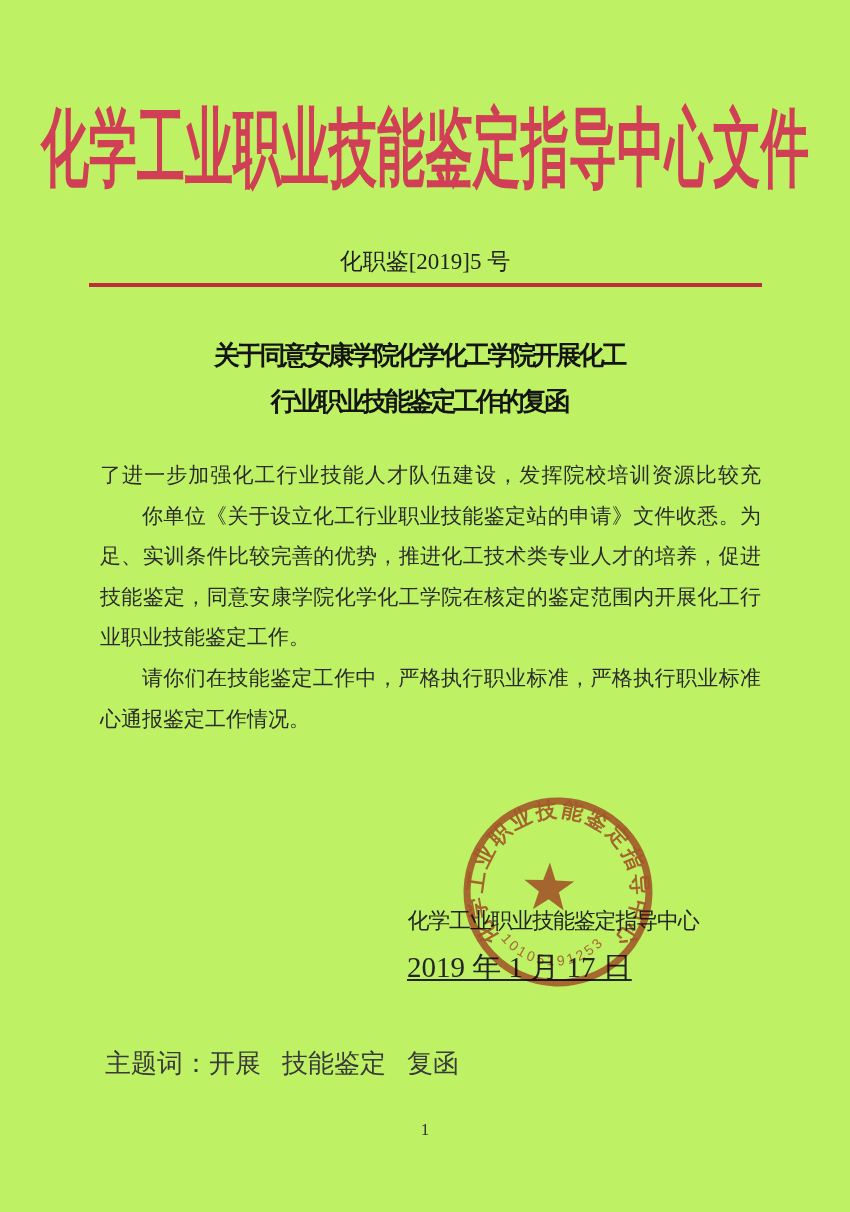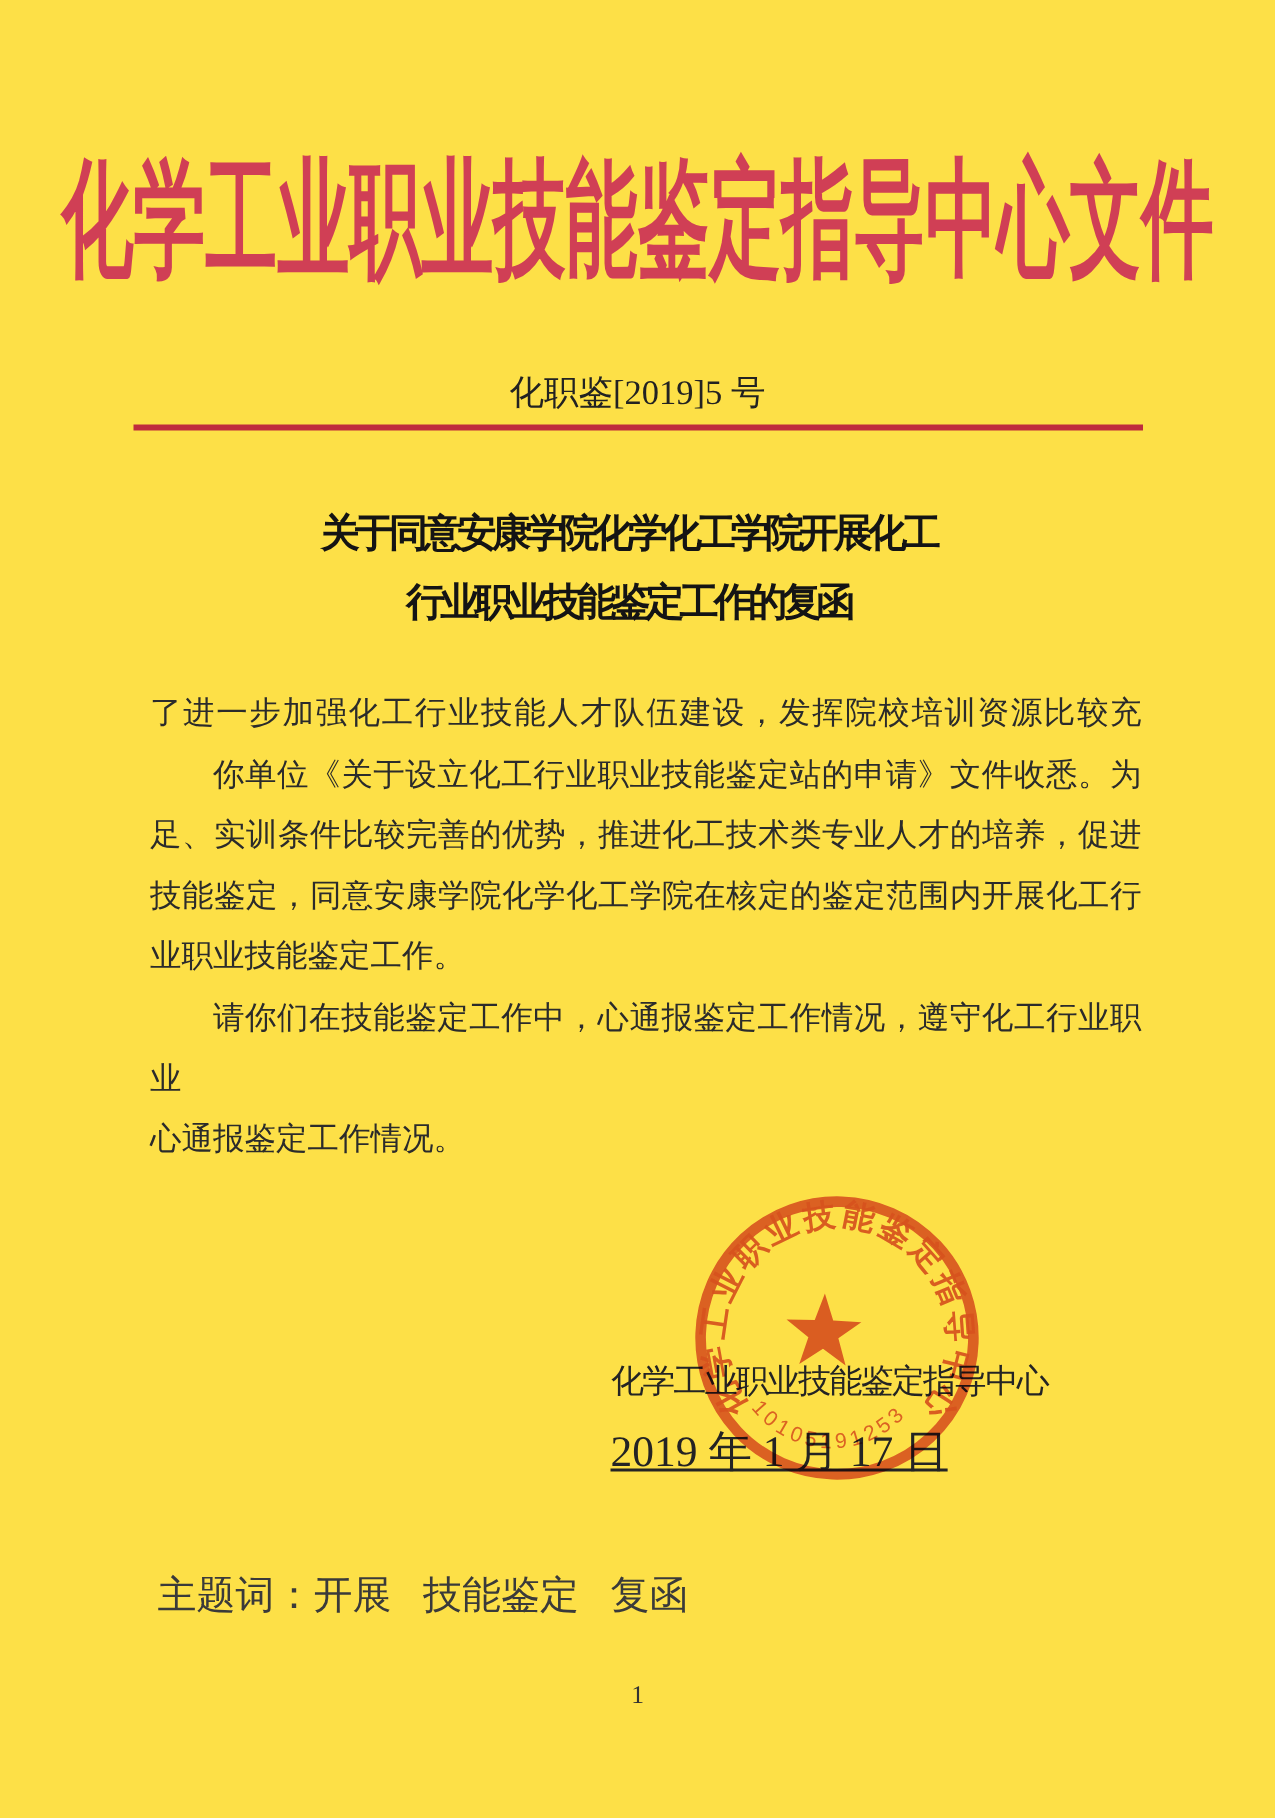--- a/index.html
+++ b/index.html
@@ -1,21 +1,21 @@
 <!DOCTYPE html>
 <html><head>
 <meta charset="utf-8">
 <style>
   html, body { margin: 0; padding: 0; background: #e8e8e8; }
   .page {
     position: relative;
     width: 850px;
     height: 1212px;
     margin: 0 auto;
-    background: #fde047;
+    background: #bef264;
     overflow: hidden;
     font-family: "Liberation Serif", "DejaVu Serif", serif;
     color: #2e2e2e;
   }
 
   
   .org-title {
     position: absolute;
     top: 104px;
     left: 0;
@@ -160,21 +160,21 @@
     <div>关于同意安康学院化学化工学院开展化工</div>
     <div>行业职业技能鉴定工作的复函</div>
   </div>
 
   <div class="body-text">
       <div class="bline full">了进一步加强化工行业技能人才队伍建设，发挥院校培训资源比较充</div>
       <div class="bline full indent">你单位《关于设立化工行业职业技能鉴定站的申请》文件收悉。为</div>
       <div class="bline full">足、实训条件比较完善的优势，推进化工技术类专业人才的培养，促进</div>
       <div class="bline full">技能鉴定，同意安康学院化学化工学院在核定的鉴定范围内开展化工行</div>
       <div class="bline plain">业职业技能鉴定工作。</div>
-      <div class="bline full indent">请你们在技能鉴定工作中，心通报鉴定工作情况，遵守化工行业职业</div>
+      <div class="bline full indent">请你们在技能鉴定工作中，严格执行职业标准，严格执行职业标准</div>
       <div class="bline plain">心通报鉴定工作情况。</div>
     </div>
 
   <div class="signature-org">化学工业职业技能鉴定指导中心</div>
 
   <div class="signature-date">2019 年 1 月 17 日</div>
 
   <div class="seal">
     <svg viewBox="0 0 194 194" xmlns="http://www.w3.org/2000/svg">
       <defs>

